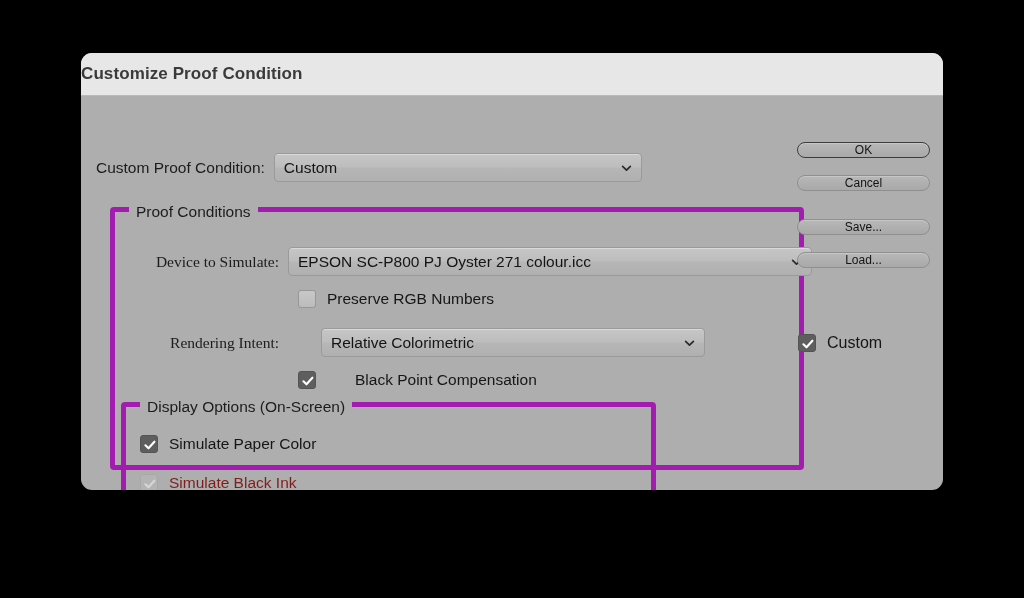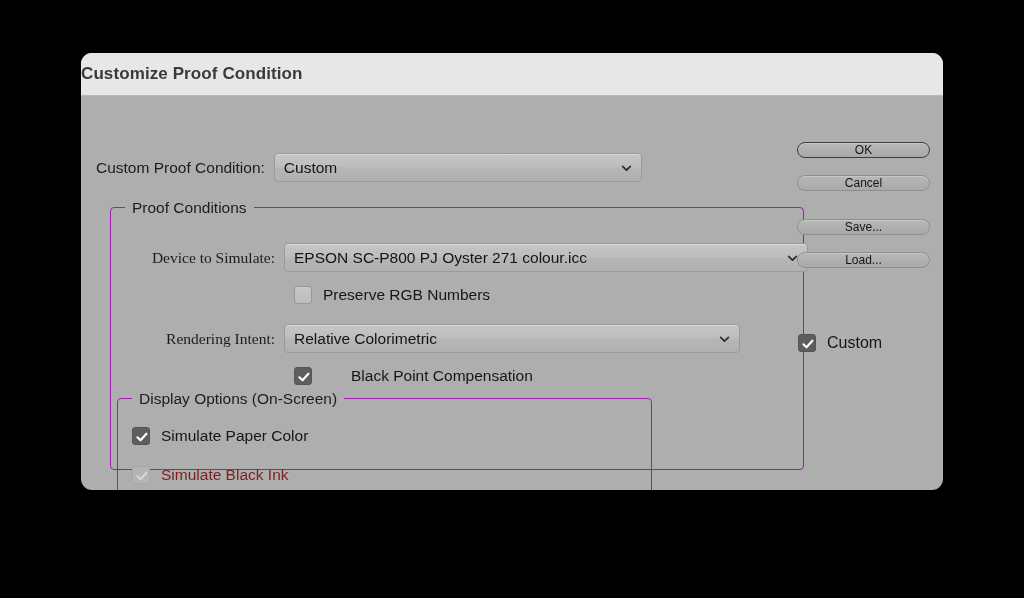--- a/index.html
+++ b/index.html
@@ -102,21 +102,21 @@
     display: block;
   }
   .chev svg { display: block; }
 
   #cpc-select { width: 368px; }
 
   
   .group {
     position: absolute;
     box-sizing: border-box;
-    border: 1px solid #a21caf;
+    border: 5px solid #a21caf;
     border-radius: 4px;
   }
   .group-legend {
     position: absolute;
     top: -9px;
     left: 14px;
     padding: 0 7px;
     background: #aeaeae;
     font-size: 15.5px;
     color: #1c1c1c;
@@ -151,21 +151,21 @@
     color: #1c1c1c;
     white-space: nowrap;
     box-sizing: border-box;
     font-family: Liberation Serif, serif;
   }
 
   #device-row { left: 0px; top: 35px; }
   #device-select { width: 524px; }
 
   #intent-row { left: 0px; top: 116px; }
-  #intent-select { width: 456px; }
+  #intent-select { width: 384px; margin-left: 33px; }
 
   
   .cbrow {
     position: absolute;
     display: flex;
     align-items: center;
   }
   .cb {
     width: 18px;
     height: 18px;

